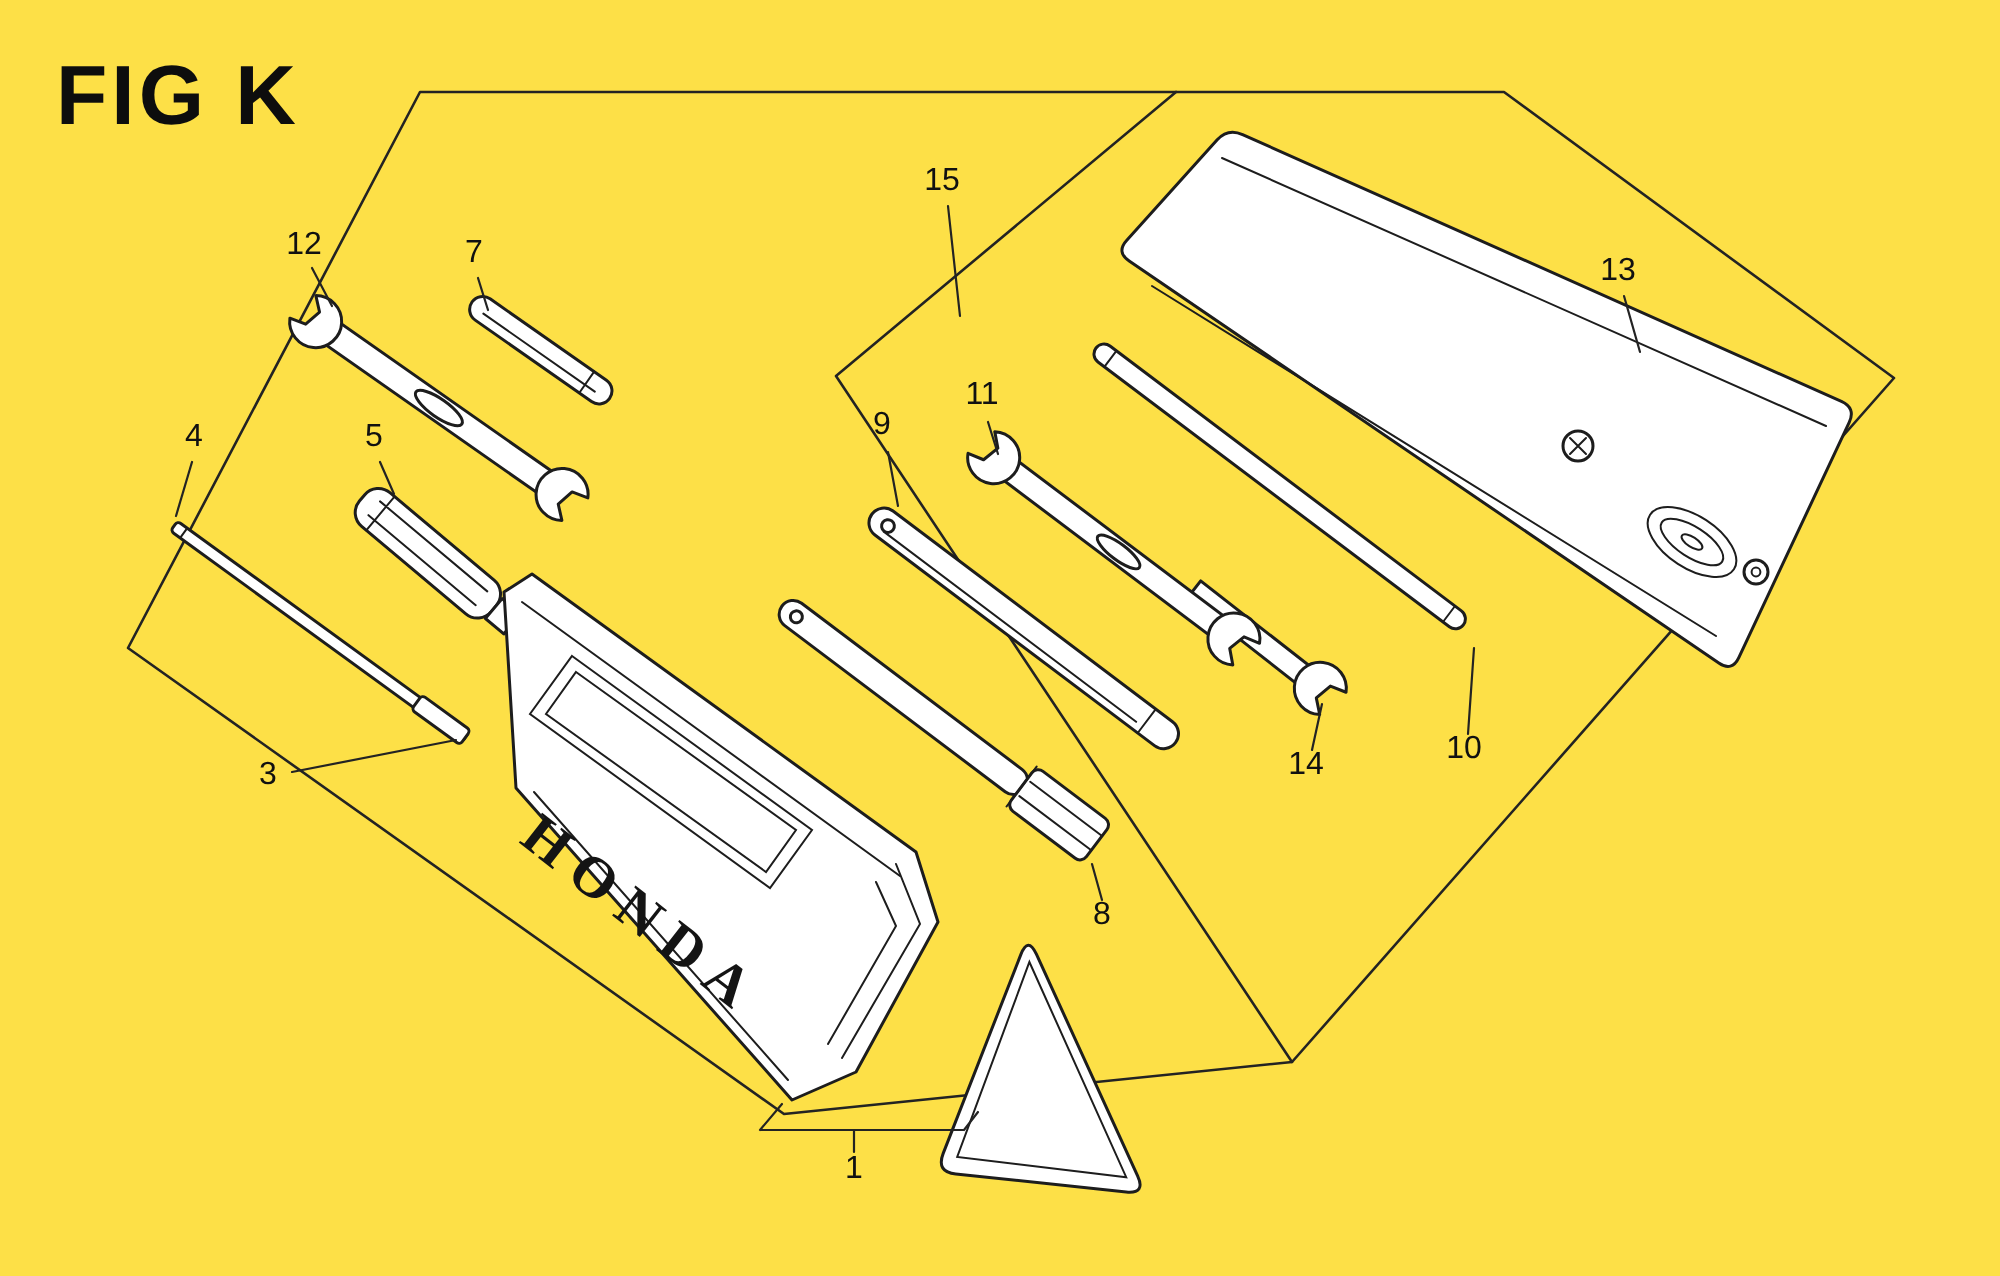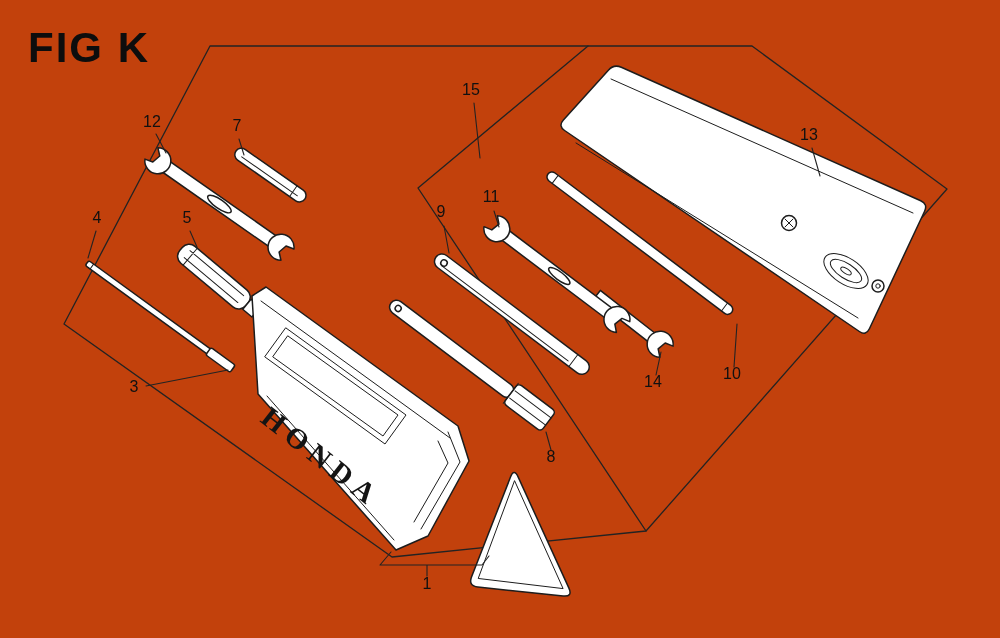--- a/index.html
+++ b/index.html
@@ -1,16 +1,16 @@
 <!DOCTYPE html>
 <html><head>
 <meta charset="utf-8">
 <style>
   html,body{margin:0;padding:0;background:#ffffff;}
-  .stage{position:relative;width:1000px;height:638px;background:#c2410c;overflow:hidden;}
+  .stage{position:relative;width:1000px;height:638px;background:#fde047;overflow:hidden;}
   svg{display:block;}
   .ink{stroke:#232323;fill:none;stroke-width:1.3;stroke-linecap:round;stroke-linejoin:round;}
   .lead{stroke:#232323;fill:none;stroke-width:1.1;stroke-linecap:round;}
   .tool{fill:#ffffff;stroke:#1d1d1d;stroke-width:1.5;stroke-linejoin:round;stroke-linecap:round;}
   .detail{fill:none;stroke:#1d1d1d;stroke-width:1;stroke-linecap:round;}
   .lbl{font:16px "Liberation Sans", sans-serif;fill:#111111;}
   .title{font:bold 42px "Liberation Sans", sans-serif;fill:#0d0d0d;letter-spacing:2px;}
   .brand{font:bold 29px "Liberation Serif", serif;fill:#141414;letter-spacing:7px;}
 </style>
 </head>

